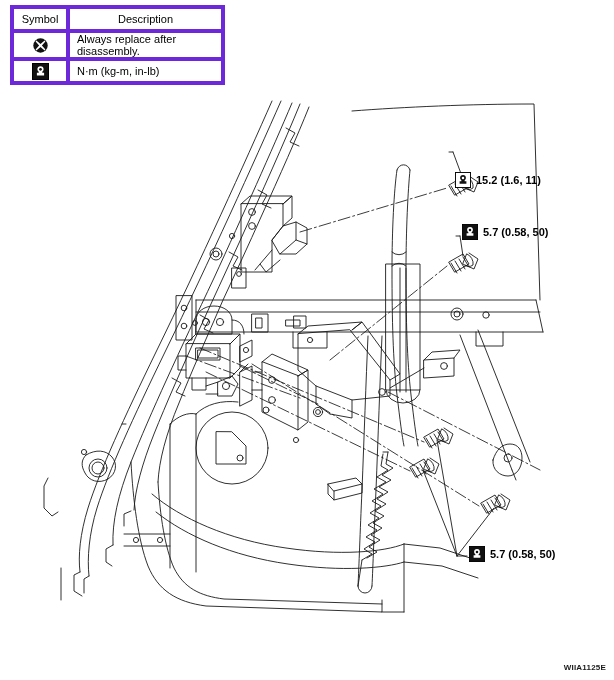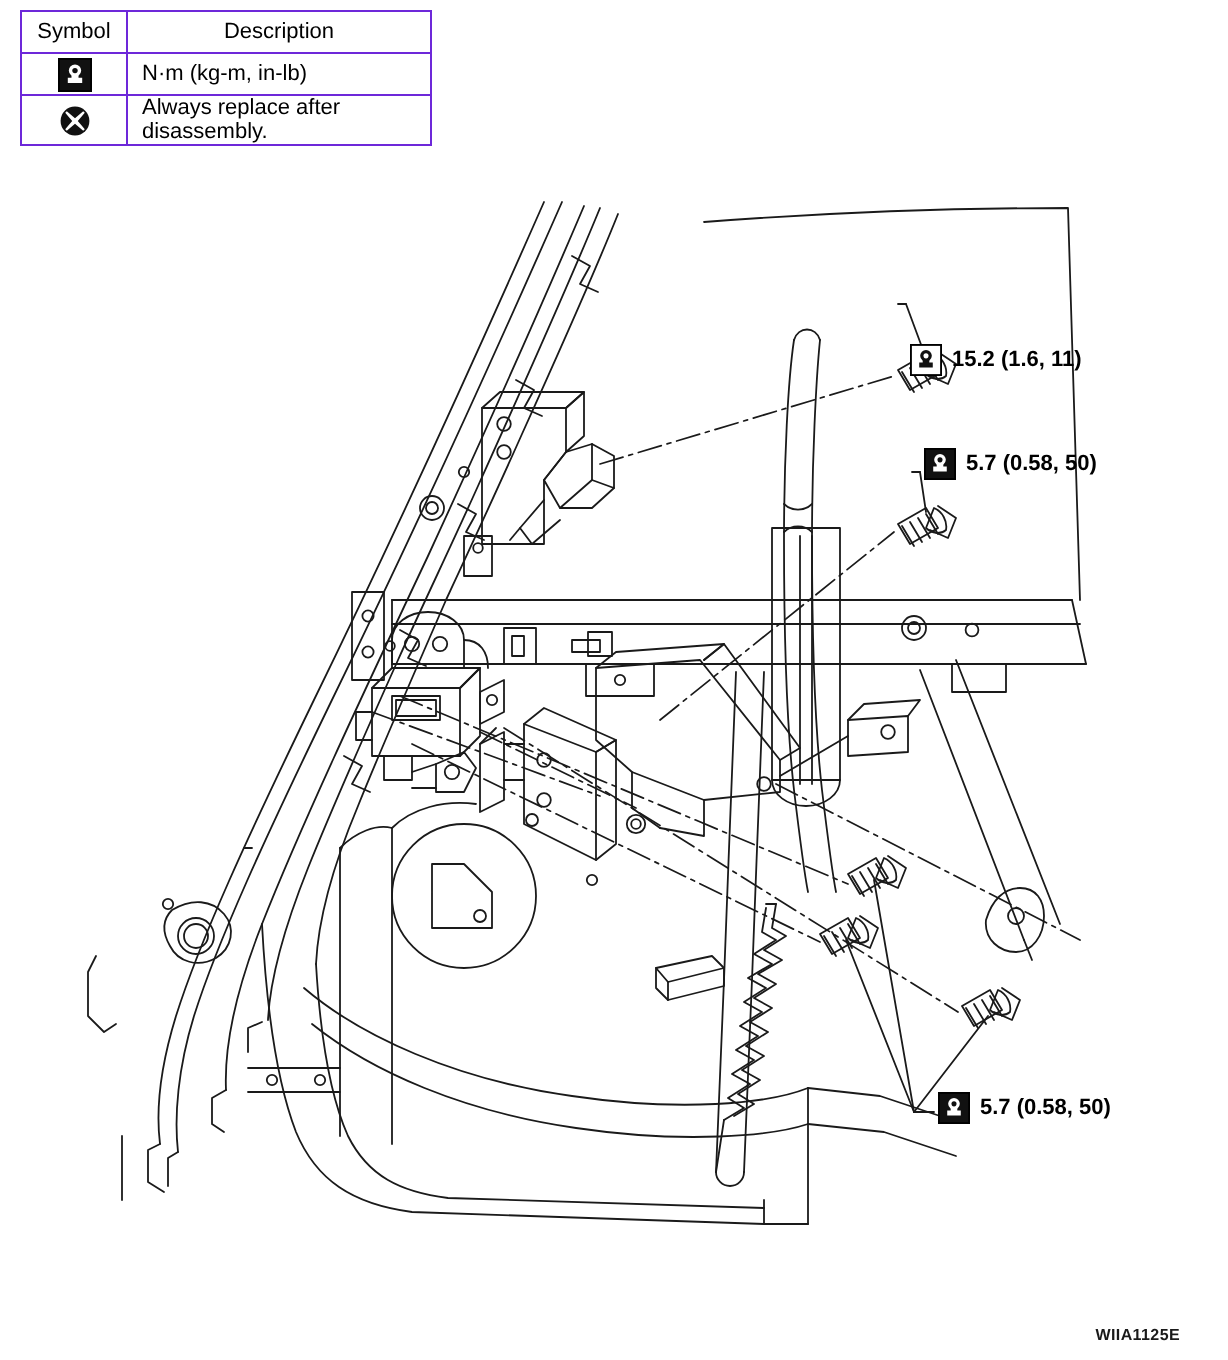--- a/index.html
+++ b/index.html
@@ -20,21 +20,21 @@
   
   #legend-table {
     position: absolute;
     left: 10px;
     top: 5px;
     border-collapse: collapse;
     background: #fff;
   }
   #legend-table th,
   #legend-table td {
-    border: 1px solid #6d28d9;
+    border: 4px solid #6d28d9;
     font-weight: normal;
     font-size: 11px;
     padding: 0;
     vertical-align: middle;
   }
   #legend-table th.col-symbol,
   #legend-table td.col-symbol {
     width: 52px;
     height: 20px;
     text-align: center;
@@ -84,21 +84,21 @@
     font-family: "Liberation Sans", sans-serif;
   }
   .callout .sym { width: 16px; height: 16px; }
   #callout-0 { left: 455px; top: 140px; margin-top: 32px; }
   #callout-1 { left: 462px; top: 224px; }
   #callout-2 { left: 469px; top: 546px; }
 
   
   #figure-code {
     position: absolute;
-    right: 24px;
+    right: 8px;
     bottom: 8px;
     font-size: 8px;
     font-weight: bold;
     letter-spacing: 0.2px;
     font-family: "Liberation Sans", sans-serif;
     color: #1a1a1a;
   }
 </style>
 </head>
 <body>
@@ -108,38 +108,38 @@
     <tr>
       <th class="col-symbol">Symbol</th>
       <th class="col-desc">Description</th>
     </tr>
   </thead>
   <tbody>
     <tr>
       <td class="col-symbol">
         <span class="sym">
           <svg viewBox="0 0 17 17" width="17" height="17">
+            <circle cx="8.5" cy="8.5" r="7.2" fill="#111111"></circle>
+            <path d="M4.4 3.6 L8.5 7.1 L12.6 3.6 L13.4 4.4 L9.9 8.5 L13.4 12.6 L12.6 13.4 L8.5 9.9 L4.4 13.4 L3.6 12.6 L7.1 8.5 L3.6 4.4 Z" fill="#ffffff"></path>
+          </svg>
+        </span>
+      </td>
+      <td class="col-desc">Always replace after disassembly.</td>
+    </tr>
+    <tr>
+      <td class="col-symbol">
+        <span class="sym">
+          <svg viewBox="0 0 17 17" width="17" height="17">
             <rect x="0.5" y="0.5" width="16" height="16" fill="#111111" stroke="#000" stroke-width="1"></rect>
             <path d="M8.5 3.2 a3.1 3.1 0 0 1 3.1 3.1 a3.1 3.1 0 0 1 -1.35 2.55 l0 1.0 l1.85 0 l0 2.65 l-7.2 0 l0 -2.65 l1.85 0 l0 -1.0 a3.1 3.1 0 0 1 -1.35 -2.55 a3.1 3.1 0 0 1 3.1 -3.1 z" fill="#ffffff"></path>
             <circle cx="8.5" cy="6.3" r="1.35" fill="#111111"></circle>
           </svg>
         </span>
       </td>
       <td class="col-desc">N·m (kg-m, in-lb)</td>
-    </tr>
-    <tr>
-      <td class="col-symbol">
-        <span class="sym">
-          <svg viewBox="0 0 17 17" width="17" height="17">
-            <circle cx="8.5" cy="8.5" r="7.2" fill="#111111"></circle>
-            <path d="M4.4 3.6 L8.5 7.1 L12.6 3.6 L13.4 4.4 L9.9 8.5 L13.4 12.6 L12.6 13.4 L8.5 9.9 L4.4 13.4 L3.6 12.6 L7.1 8.5 L3.6 4.4 Z" fill="#ffffff"></path>
-          </svg>
-        </span>
-      </td>
-      <td class="col-desc">Always replace after disassembly.</td>
     </tr>
   </tbody>
 </table>
 
 <svg id="diagram" viewBox="0 0 614 680" fill="none" stroke="#1a1a1a" stroke-width="0.9" stroke-linecap="round" stroke-linejoin="round">
 
   <g>
     <path d="M272 101 C246 160 200 262 156 352 C124 418 100 470 88 508
              C80 534 78 556 80 572"></path>
     <path d="M281 101 C255 160 209 262 165 352 C133 418 109 470 97 508

